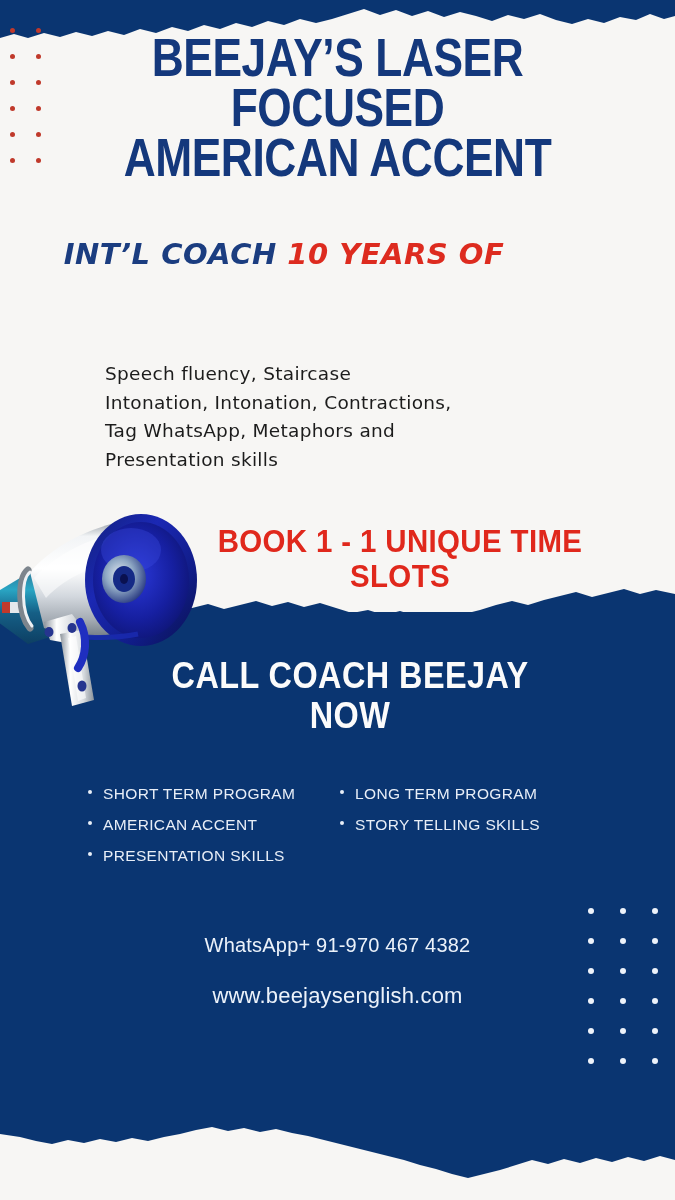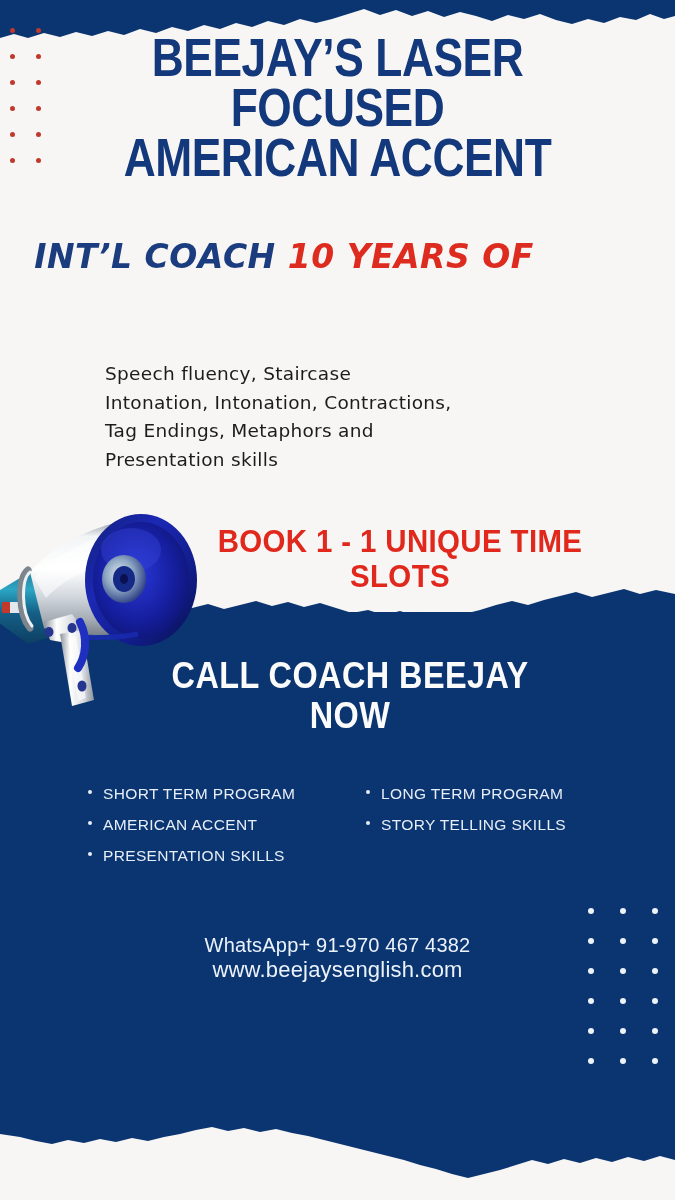--- a/index.html
+++ b/index.html
@@ -69,21 +69,21 @@
   #headline .hl { display:block; white-space:nowrap; }
 
   
   #subtitle {
     position:absolute;
     left:0; top:232px; width:568px;
     text-align:center;
     font-family:"DejaVu Sans", sans-serif;
     font-weight:bold;
     font-style:italic;
-    font-size:33px;
+    font-size:29px;
     line-height:1.52;
     color:#1b3d80;
     letter-spacing:0.5px;
   }
   #subtitle .red { color:#dd2b1f; }
   #subtitle .line { display:block; white-space:nowrap; }
 
   
   #description {
     position:absolute;
@@ -127,21 +127,21 @@
     transform:scaleX(0.9);
     transform-origin:center top;
   }
   #call-cta span { display:block; white-space:nowrap; }
 
   
   #features {
     position:absolute;
     left:88px; top:778px; width:520px;
     display:flex;
-    gap:48px;
+    gap:22px;
   }
   #features ul { list-style:none; }
   #features li {
     color:#e8eef7;
     font-size:15.5px;
     letter-spacing:0.35px;
     line-height:2.0;
     white-space:nowrap;
     position:relative;
     padding-left:15px;
@@ -161,20 +161,21 @@
   #contact {
     position:absolute;
     left:0; top:934px; width:675px;
     text-align:center;
     color:#ecf2fa;
   }
   #contact .whatsapp {
     display:block;
     font-size:20px;
     letter-spacing:0.2px;
+    margin-bottom:26px;
   }
   #contact .website {
     display:block;
     font-size:22px;
     letter-spacing:0.2px;
     text-align:center;
   }
 
   
   #megaphone {
@@ -246,21 +247,21 @@
     <span class="hl">AMERICAN ACCENT</span>
   </h1>
 
   <div id="subtitle">
     <span class="line"><span>INT’L COACH </span><span class="red">10 YEARS OF</span></span>
   </div>
 
   <p id="description">
     <span>Speech fluency, Staircase</span>
     <span>Intonation, Intonation, Contractions,</span>
-    <span>Tag Endings, Metaphors and</span>
+    <span>Tag WhatsApp, Metaphors and</span>
     <span>Presentation skills</span>
   </p>
 
   <svg id="megaphone" viewBox="0 0 210 250">
     <defs>
       <linearGradient id="bellOuter" x1="0" y1="0" x2="1" y2="1">
         <stop offset="0%" stop-color="#12217a"></stop>
         <stop offset="35%" stop-color="#1b28b4"></stop>
         <stop offset="70%" stop-color="#101c86"></stop>
         <stop offset="100%" stop-color="#0a1150"></stop>

